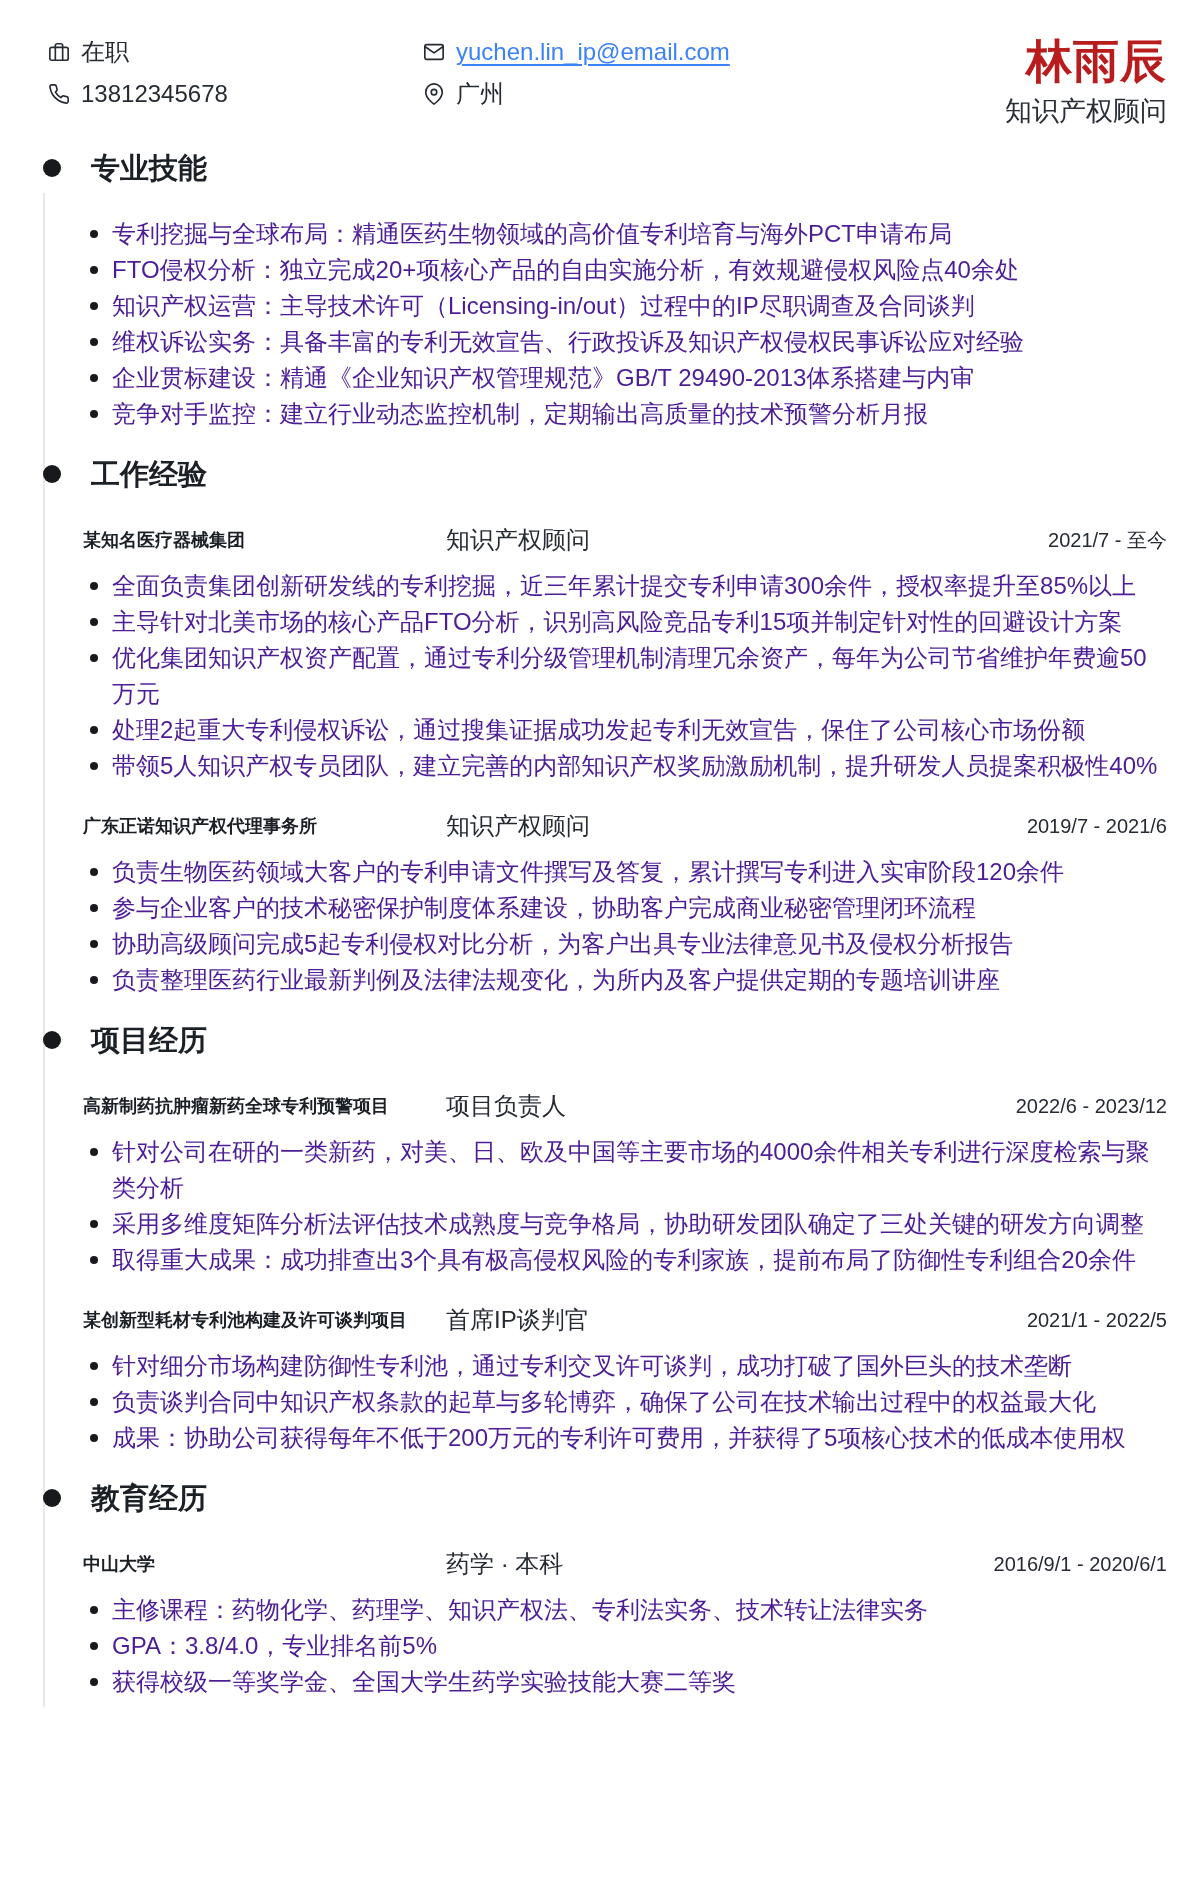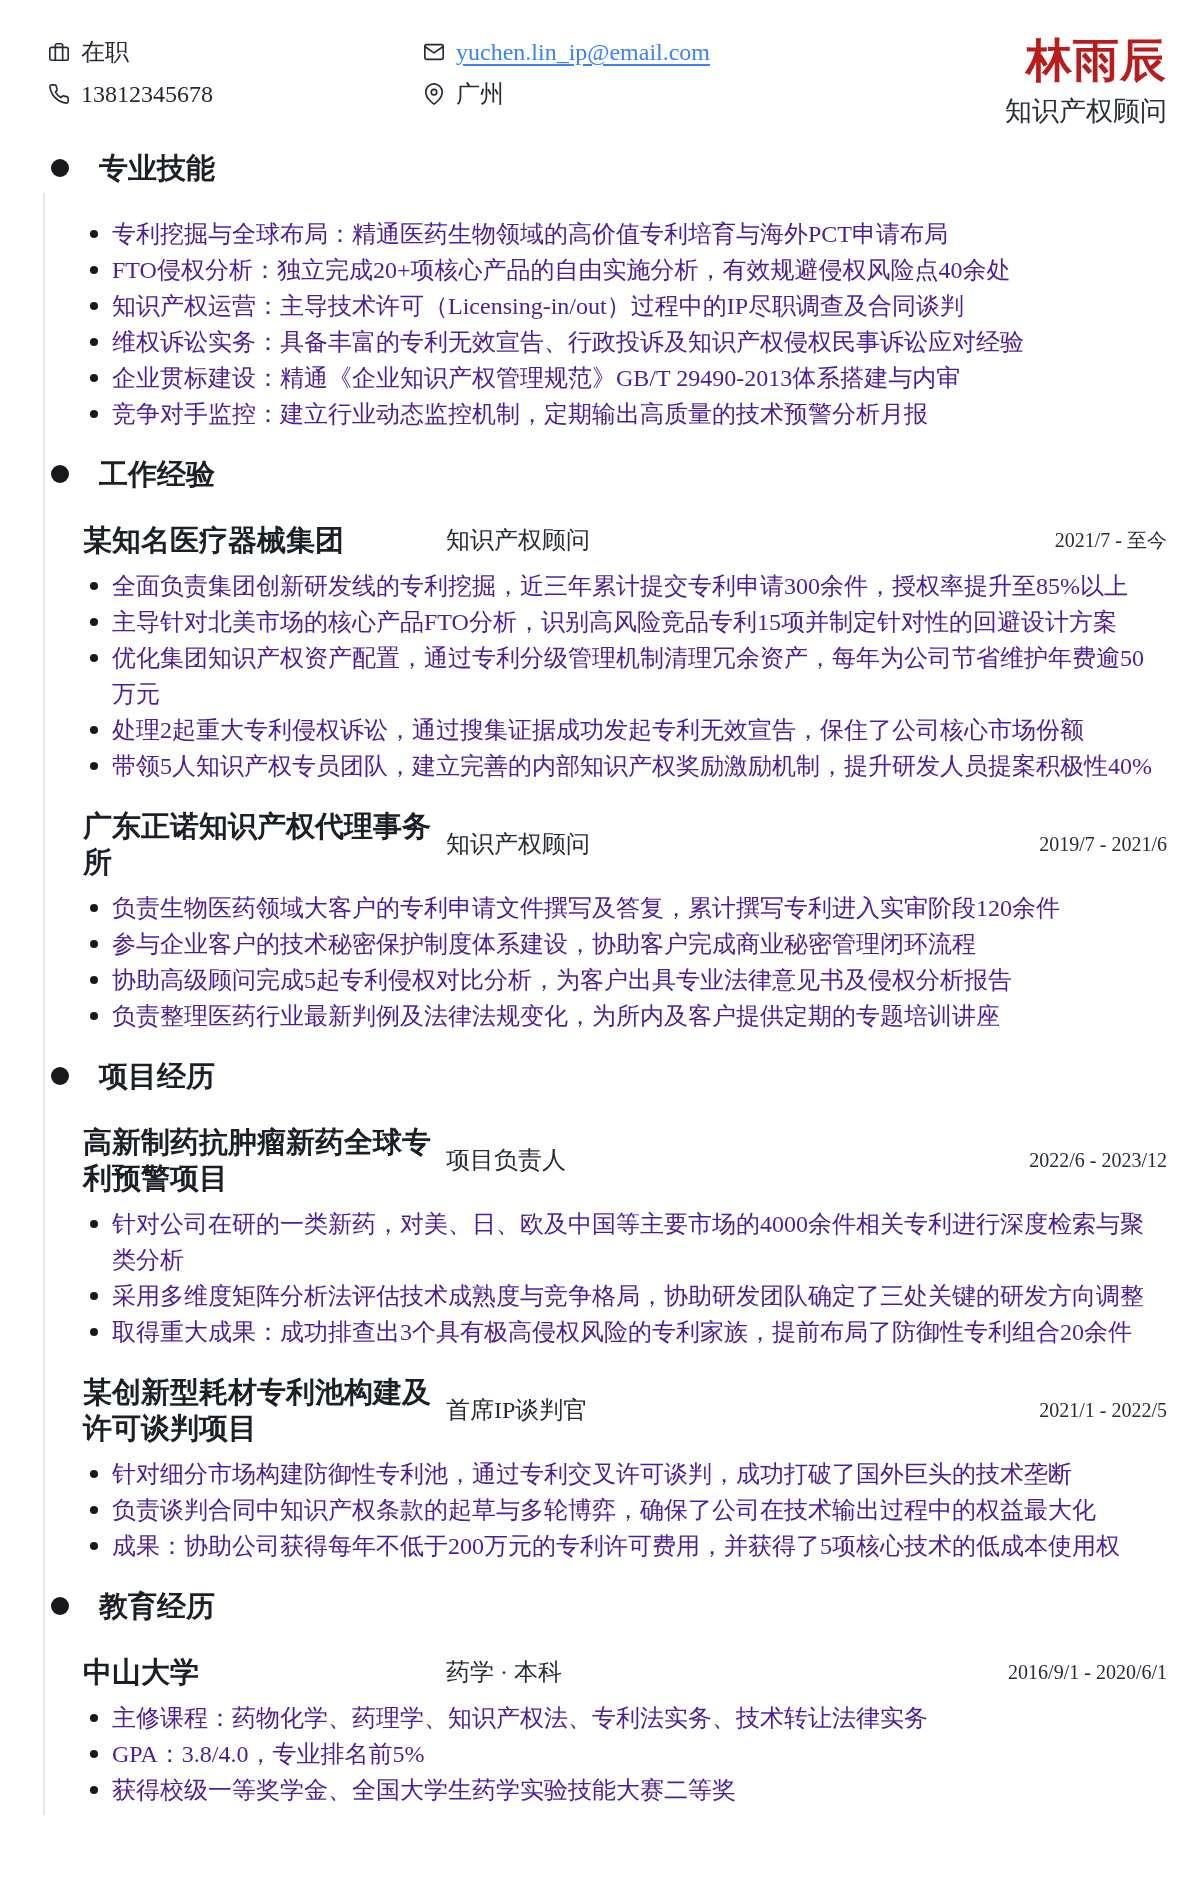--- a/index.html
+++ b/index.html
@@ -1,21 +1,21 @@
 <!DOCTYPE html>
 <html><head>
 <meta charset="utf-8">
 <style>
   html,body { margin:0; padding:0; background:#ffffff; }
   .page {
     position:relative;
     width:1191px; min-height:1884px;
     margin:0 auto;
     background:#ffffff;
-    font-family:Liberation Serif, serif;
+    font-family:Liberation Sans, sans-serif;
     color:#262b33;
     box-sizing:border-box;
     overflow:hidden;
   }
 
   
   .header { display:flex; align-items:flex-start; padding:38px 24px 0 48px; box-sizing:border-box; }
   .contact-col1 { width:375px; flex:0 0 auto; }
   .contact-col2 { flex:1 1 auto; }
   .contact-item { display:flex; align-items:center; gap:11px; height:28px; margin-bottom:14px; font-size:24px; }
@@ -26,34 +26,34 @@
   .person-title { font-size:27px; color:#2a2f37; margin-top:12px; line-height:30px; }
 
   
   .timeline { position:relative; margin-top:24px; padding:0 24px 58px 83px; box-sizing:border-box; }
   .timeline::before {
     content:""; position:absolute; left:43px; top:43px; bottom:51px;
     width:2px; background:#e8e8e8;
   }
   .section-title {
     position:relative; font-size:29px; font-weight:700; color:#1b2026;
-    line-height:36px; margin:24px 0 30px 16px;
+    line-height:36px; margin:24px 0 30px 8px;
   }
   .section-title::before {
     content:""; position:absolute; left:-48px; top:50%; transform:translateY(-50%);
     width:18px; height:18px; border-radius:50%; background:#17191d;
   }
 
   
   .entry + .entry { margin-top:24px; }
   .entry-header {
     display:grid; grid-template-columns:363px 1fr auto;
     align-items:center; margin:0 0 10px 0;
   }
-  .entry-name { font-size:29px; font-weight:700; color:#1b2026; line-height:36px; }
+  .entry-name { font-size:18px; font-weight:700; color:#1b2026; line-height:36px; }
   .entry-role { font-size:24px; line-height:36px; }
   .entry-date { font-size:20px; line-height:36px; white-space:nowrap; justify-self:end; }
 
   
   ul.bullets { list-style:none; margin:0; padding:0; }
   ul.bullets li {
     position:relative; padding-left:29px;
     font-size:24px; line-height:36px; color:#4c1d95;
   }
   ul.bullets li::before {

